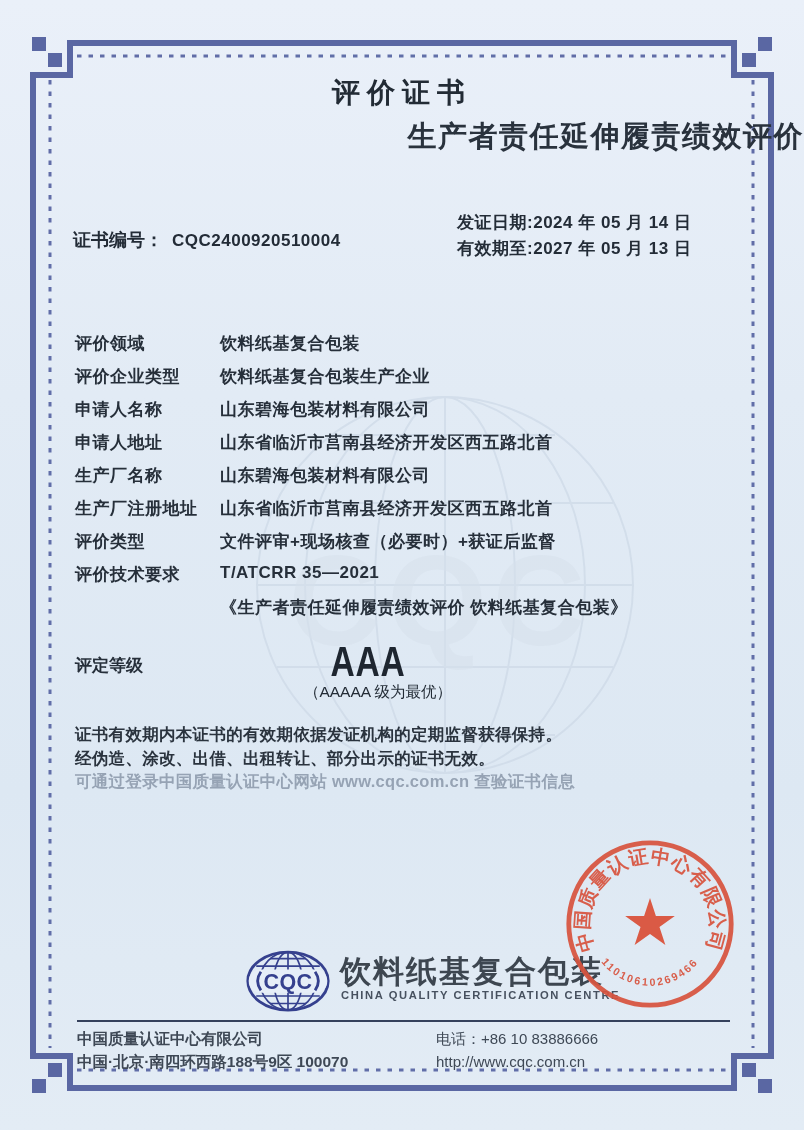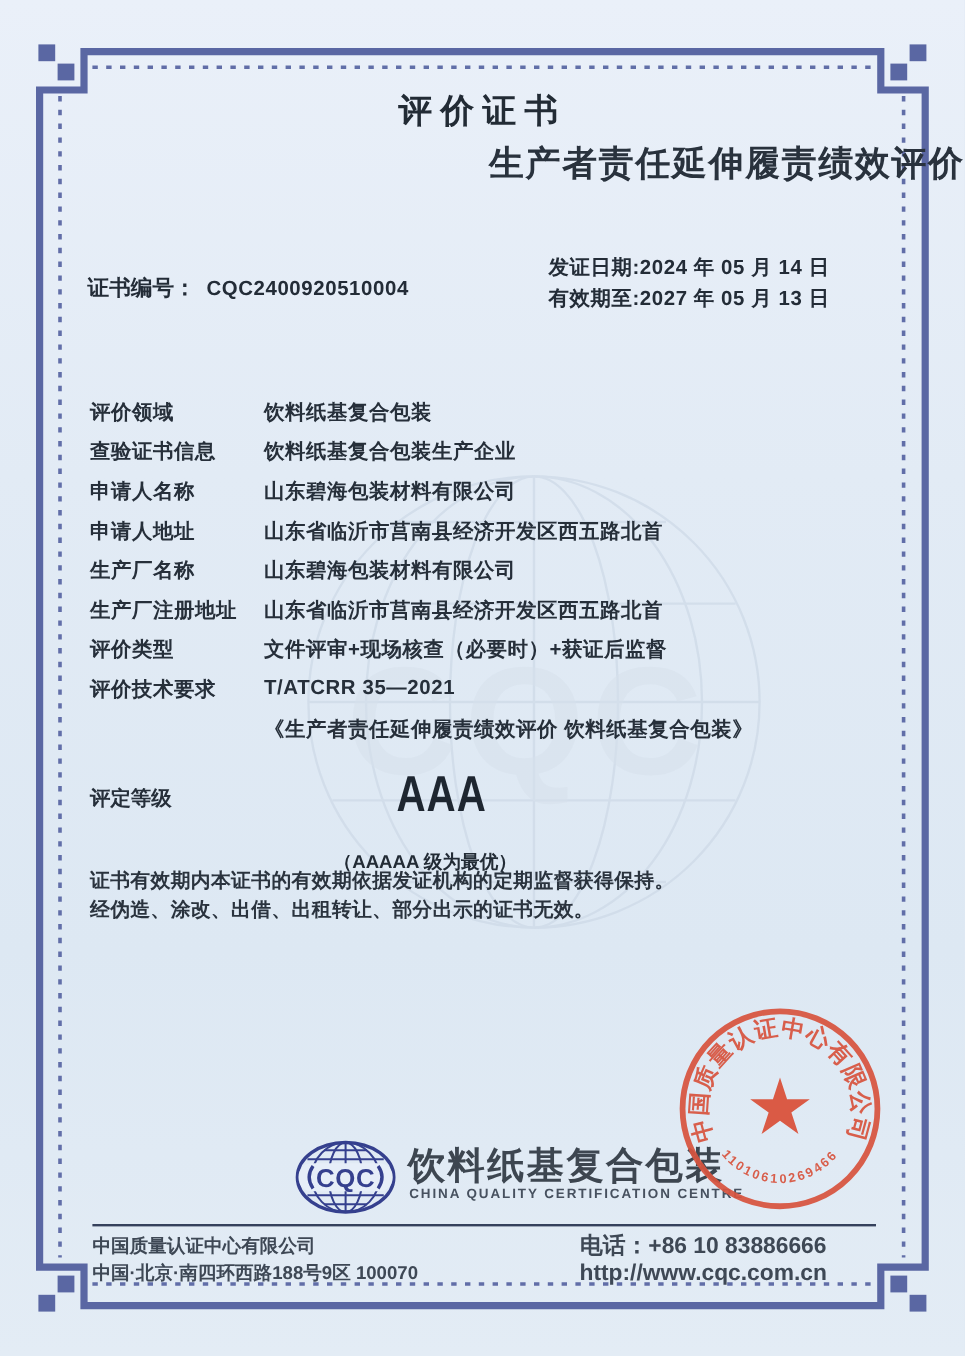--- a/index.html
+++ b/index.html
@@ -20,34 +20,34 @@
   .cert-no .num{font-weight:700;letter-spacing:.5px;padding-left:9px}
   .dates{position:absolute;left:457px;top:210px;font-size:17px;font-weight:600;
          line-height:26px;color:#232c37;letter-spacing:.5px}
   .fields{position:absolute;left:75px;top:332px;width:600px}
   .frow{display:flex;height:33px;align-items:flex-start;font-size:17px;font-weight:600;color:#262f3a}
   .frow .flabel{width:145px;flex:none;letter-spacing:.5px}
   .frow .fvalue{letter-spacing:.5px}
   .grade-label{position:absolute;left:75px;top:654px;font-size:17px;font-weight:600;color:#262f3a}
   .grade-value{position:absolute;left:268px;top:638px;width:200px;text-align:center;
          font-size:42px;font-weight:800;color:#1e2630;transform:scaleX(.8);letter-spacing:1px}
-  .grade-note{position:absolute;left:278px;top:708px;width:200px;text-align:left;
-         font-size:15.5px;font-weight:700;color:#222b35}
+  .grade-note{position:absolute;left:278px;top:682px;width:200px;text-align:center;
+         font-size:15.5px;font-weight:400;color:#222b35}
   .notes{position:absolute;left:75px;top:723px;font-size:16.5px;font-weight:600;
          line-height:23.5px;color:#2a333e;letter-spacing:.3px}
   .notes .muted{color:#96a3b4}
   .issuer-cn{position:absolute;left:340px;top:951px;font-size:31px;font-weight:600;
          letter-spacing:2px;color:#3d4650}
   .issuer-en{position:absolute;left:341px;top:989px;font-size:11.2px;font-weight:700;
          letter-spacing:1.6px;color:#47515f}
   .rule{position:absolute;left:77px;top:1020px;width:653px;height:2px;background:#35415c}
   .f-left{position:absolute;left:77px;top:1028px;font-size:15.5px;font-weight:600;
          line-height:22.5px;color:#3e4855}
-  .f-right{position:absolute;left:436px;top:1028px;width:300px;text-align:center;
-         font-size:19px;font-weight:700;line-height:22.5px;color:#3e4855}
+  .f-right{position:absolute;left:436px;top:1028px;width:300px;text-align:left;
+         font-size:15px;font-weight:400;line-height:22.5px;color:#3e4855}
   .seal{position:absolute;left:563px;top:837px;opacity:.93;z-index:6}
   .logo{position:absolute;left:245px;top:950px}
 </style>
 </head>
 <body>
 
 <div class="page">
 
   <svg class="layer" width="804" height="1130" viewBox="0 0 804 1130">
     <g fill="none" stroke="#ccd8e6" stroke-width="2" opacity="0.65">
@@ -95,21 +95,21 @@
     <div><span>发证日期:</span><span>2024 年 05 月 14 日</span></div>
     <div><span>有效期至:</span><span>2027 年 05 月 13 日</span></div>
   </div>
 
   <div class="fields">
     <div class="frow">
         <span class="flabel">评价领域</span>
         <span class="fvalue">饮料纸基复合包装</span>
       </div>
     <div class="frow">
-        <span class="flabel">查验证书信息</span>
+        <span class="flabel">评价企业类型</span>
         <span class="fvalue">饮料纸基复合包装生产企业</span>
       </div>
     <div class="frow">
         <span class="flabel">申请人名称</span>
         <span class="fvalue">山东碧海包装材料有限公司</span>
       </div>
     <div class="frow">
         <span class="flabel">申请人地址</span>
         <span class="fvalue">山东省临沂市莒南县经济开发区西五路北首</span>
       </div>
@@ -135,20 +135,21 @@
       </div>
   </div>
 
   <div class="grade-label">评定等级</div>
   <div class="grade-value">AAA</div>
   <div class="grade-note">（AAAAA 级为最优）</div>
 
   <div class="notes">
     <div>证书有效期内本证书的有效期依据发证机构的定期监督获得保持。</div>
     <div>经伪造、涂改、出借、出租转让、部分出示的证书无效。</div>
+    <div class="muted">可通过登录中国质量认证中心网站 www.cqc.com.cn 查验证书信息</div>
   </div>
 
   <svg class="seal" width="174" height="174" viewBox="0 0 180 180">
     <defs>
       <path id="ringPath" d="M 38.4 126.1 A 63 63 0 1 1 141.6 126.1" fill="none"></path>
       <path id="serialPath" d="M 39.6 129.4 A 64 64 0 0 0 140.4 129.4" fill="none"></path>
     </defs>
     <circle cx="90" cy="90" r="84" fill="none" stroke="#d8543f" stroke-width="5"></circle>
     <polygon fill="#da5038" points="90,63 96.1,81.7 115.7,81.7 99.8,93.2 105.9,111.8 90,100.3 74.1,111.8 80.2,93.2 64.3,81.7 83.9,81.7"></polygon>
     <text font-size="20" font-weight="bold" fill="#d8543f" letter-spacing="1">

